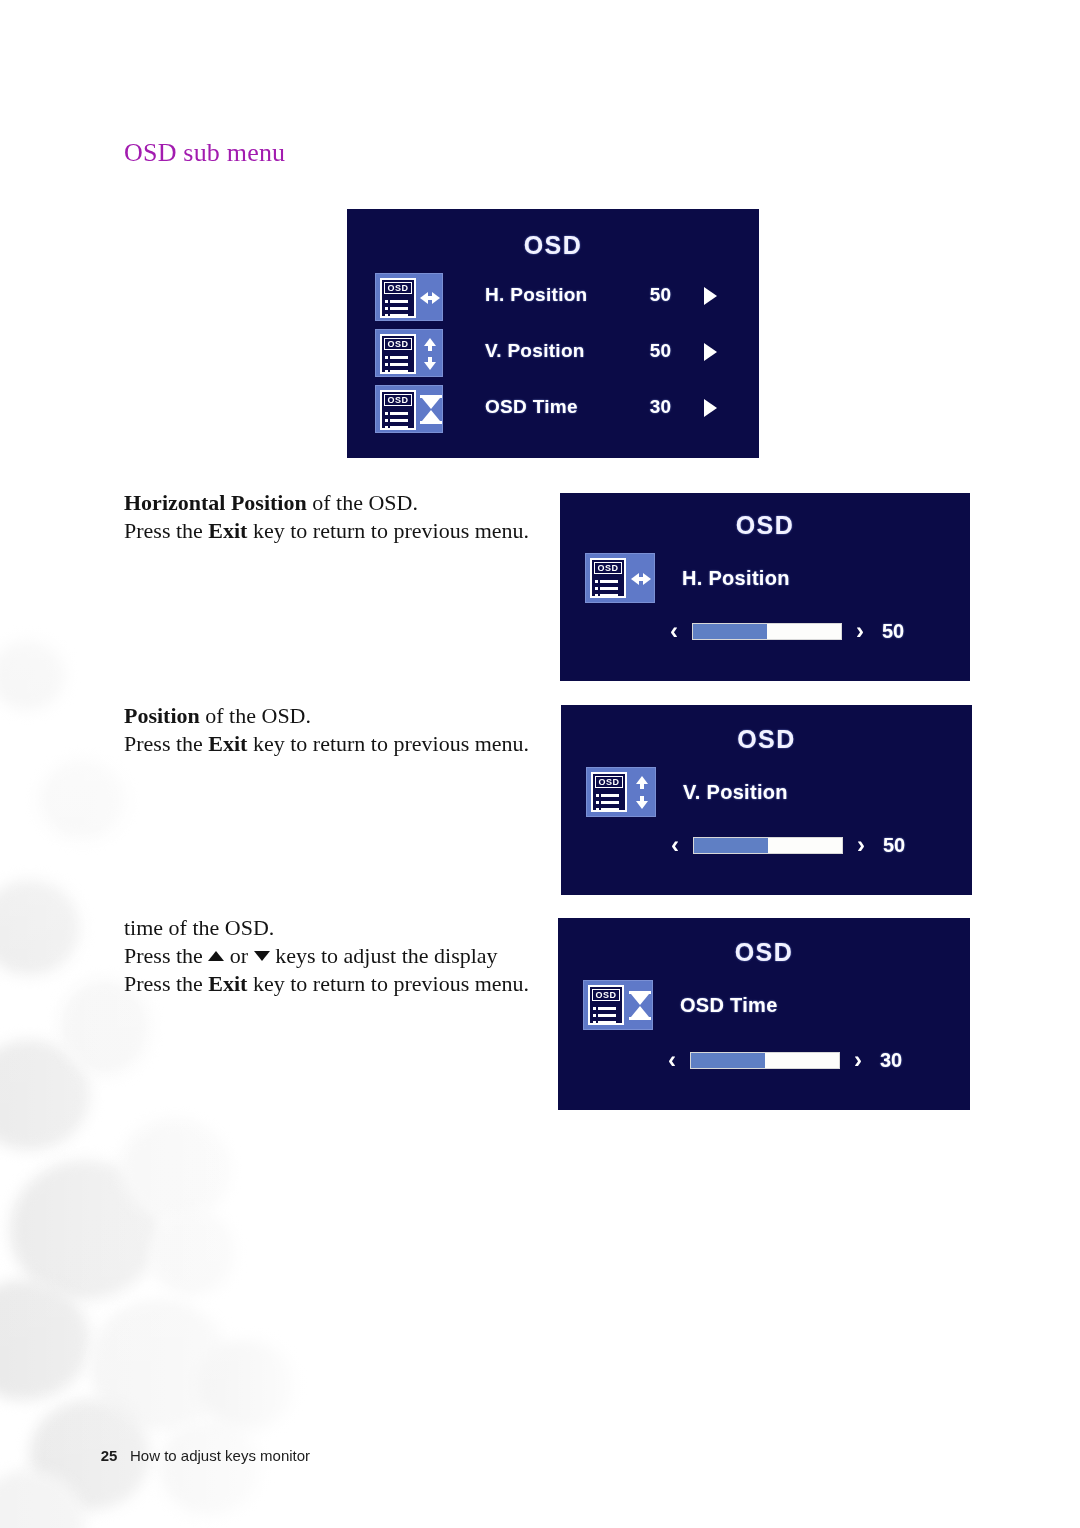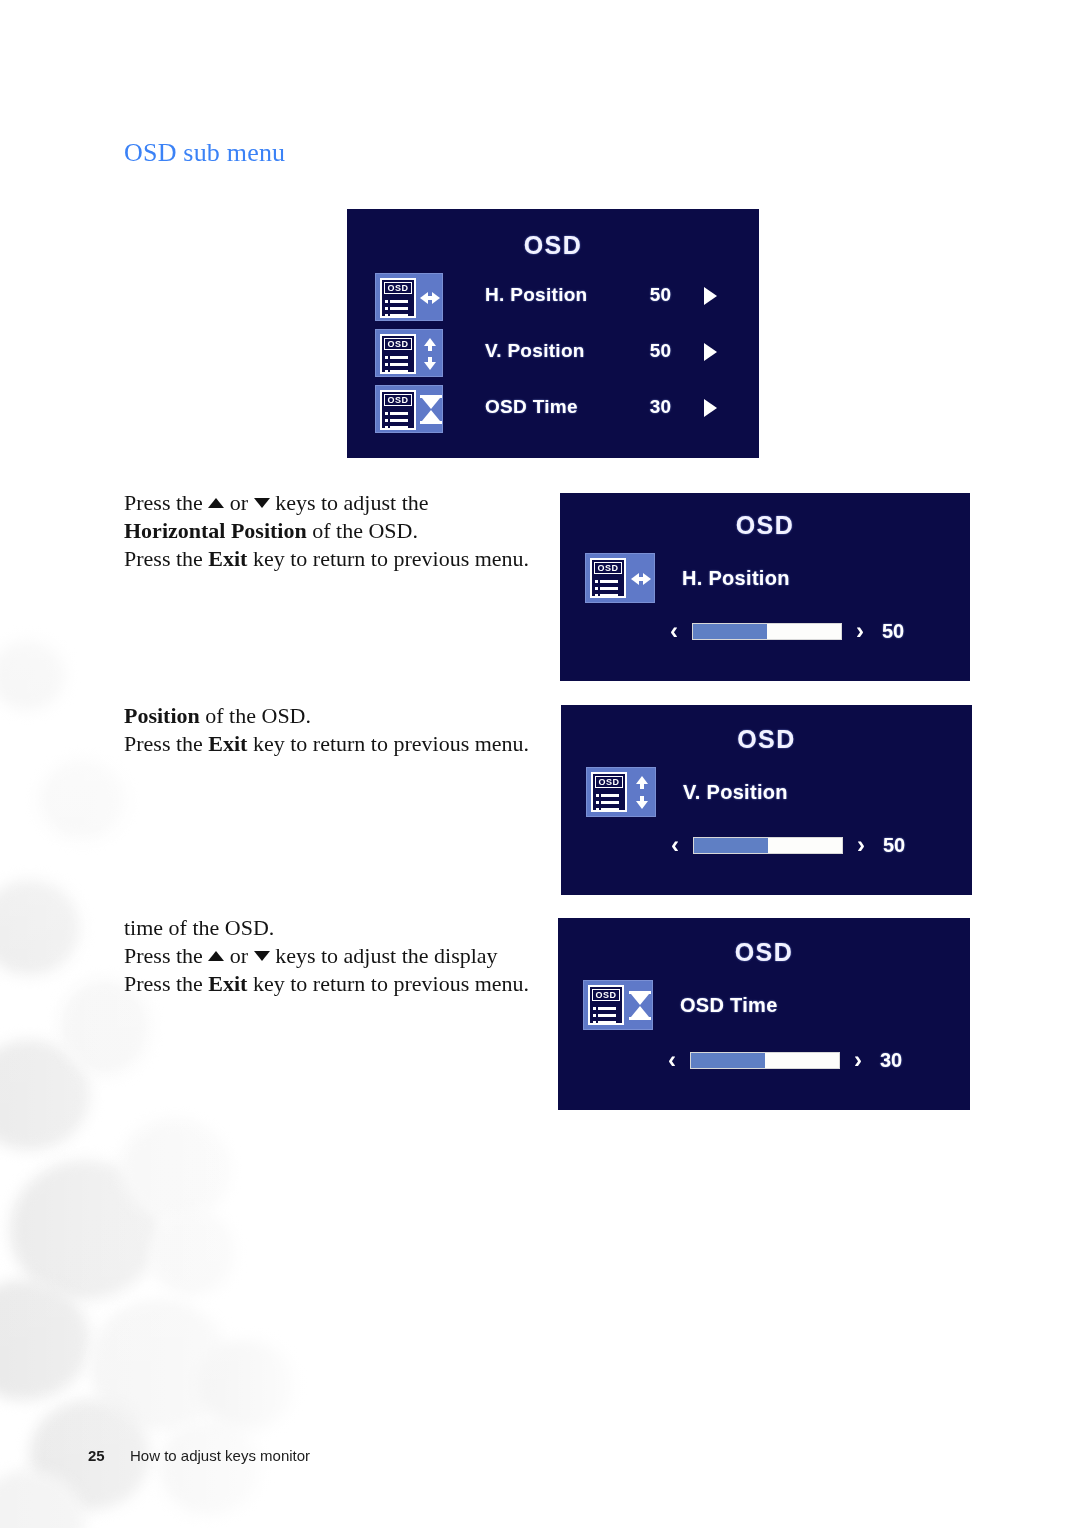--- a/index.html
+++ b/index.html
@@ -14,21 +14,21 @@
   #texture .bub{position:absolute;border-radius:50%;background:#e9e9e9;filter:blur(7px);}
   #texture .bub.lite{background:#f3f3f3;}
   #texture .veil{position:absolute;inset:0;
      background:linear-gradient(to right, rgba(255,255,255,0) 0%, rgba(255,255,255,.45) 55%, rgba(255,255,255,1) 100%);}
   #texture .veilv{position:absolute;inset:0;
      background:linear-gradient(to top, rgba(255,255,255,0) 0%, rgba(255,255,255,.2) 35%, rgba(255,255,255,1) 72%);}
 
   
   .page-heading{
     position:absolute;left:124px;top:138px;
-    font-size:26px;color:#3b82f6;letter-spacing:.2px;
+    font-size:26px;color:#a21caf;letter-spacing:.2px;
   }
 
   
   .osd{
     position:absolute;background:#0b0b47;box-sizing:border-box;
     font-family:"Liberation Sans", sans-serif;color:#ffffff;
   }
   .osd-title{
     position:absolute;left:0;right:0;text-align:center;
     font-weight:bold;font-size:25px;letter-spacing:1.5px;
@@ -98,21 +98,21 @@
   }
   .instr .b{font-weight:bold;}
   .tri-up{display:inline-block;width:0;height:0;vertical-align:2px;
      border-left:8px solid transparent;border-right:8px solid transparent;border-bottom:10px solid #111;}
   .tri-dn{display:inline-block;width:0;height:0;vertical-align:2px;
      border-left:8px solid transparent;border-right:8px solid transparent;border-top:10px solid #111;}
 
   
   .footer{position:absolute;left:88px;top:1447px;
      font-family:"Liberation Sans", sans-serif;font-size:15px;color:#1c1c1c;}
-  .footer .pno{font-weight:bold;display:inline-block;width:42px;}
+  .footer .pno{font-weight:bold;display:inline-block;width:42px;text-align:center;}
 </style>
 </head>
 <body>
 
 <div id="texture">
   <div class="bub" style="left:-30px;top:1040px;width:120px;height:110px;"></div>
   <div class="bub lite" style="left:60px;top:980px;width:90px;height:95px;"></div>
   <div class="bub" style="left:10px;top:1160px;width:150px;height:140px;"></div>
   <div class="bub lite" style="left:120px;top:1120px;width:110px;height:100px;"></div>
   <div class="bub" style="left:-40px;top:1280px;width:130px;height:120px;"></div>
@@ -195,27 +195,20 @@
       </div>
     </div>
     <div class="menu-label">OSD Time</div>
     <div class="menu-value">30</div>
     <div class="menu-caret"></div>
   </div>
 </div>
 
 <div class="instr" style="top:489px;">
   <div>
-    <span>Press the</span>
-    <span class="tri-up"></span>
-    <span>or</span>
-    <span class="tri-dn"></span>
-    <span>keys to adjust the</span>
-  </div>
-  <div>
     <span class="b">Horizontal Position</span>
     <span>of the OSD.</span>
   </div>
   <div>
     <span>Press the</span>
     <span class="b">Exit</span>
     <span>key to return to previous menu.</span>
   </div>
 </div>
 

